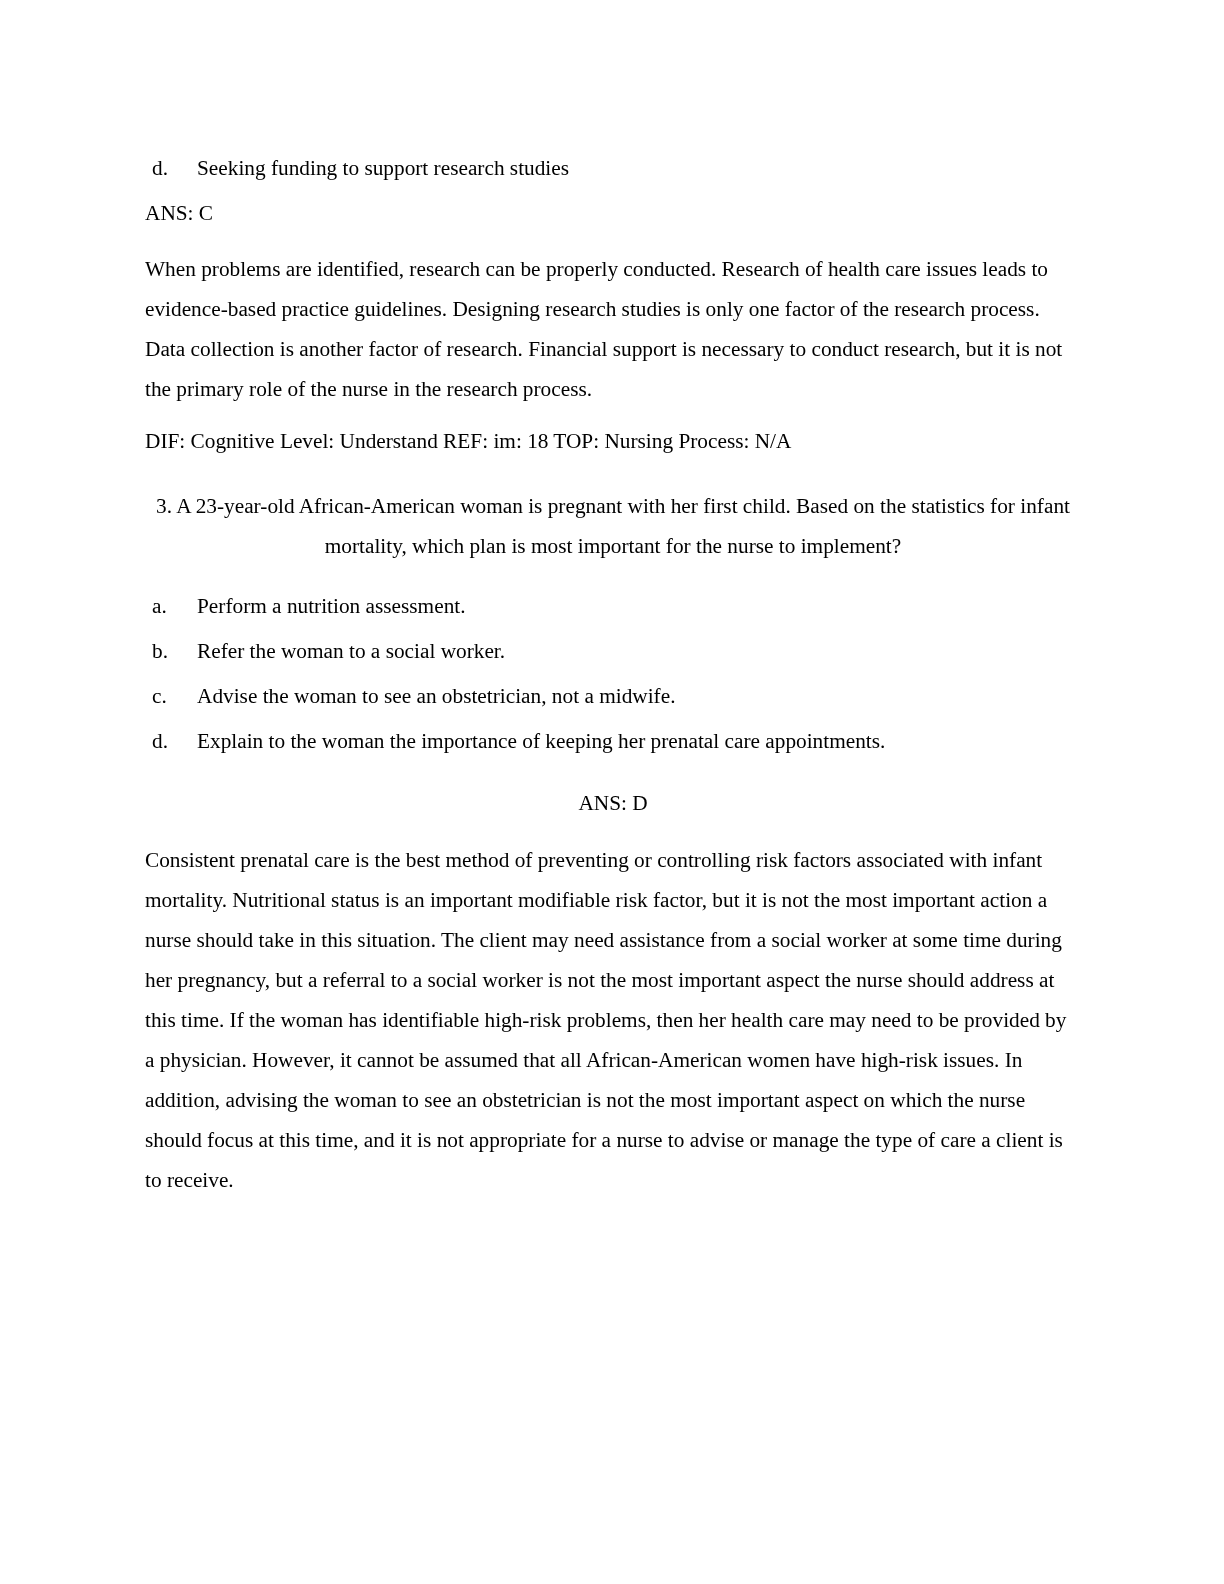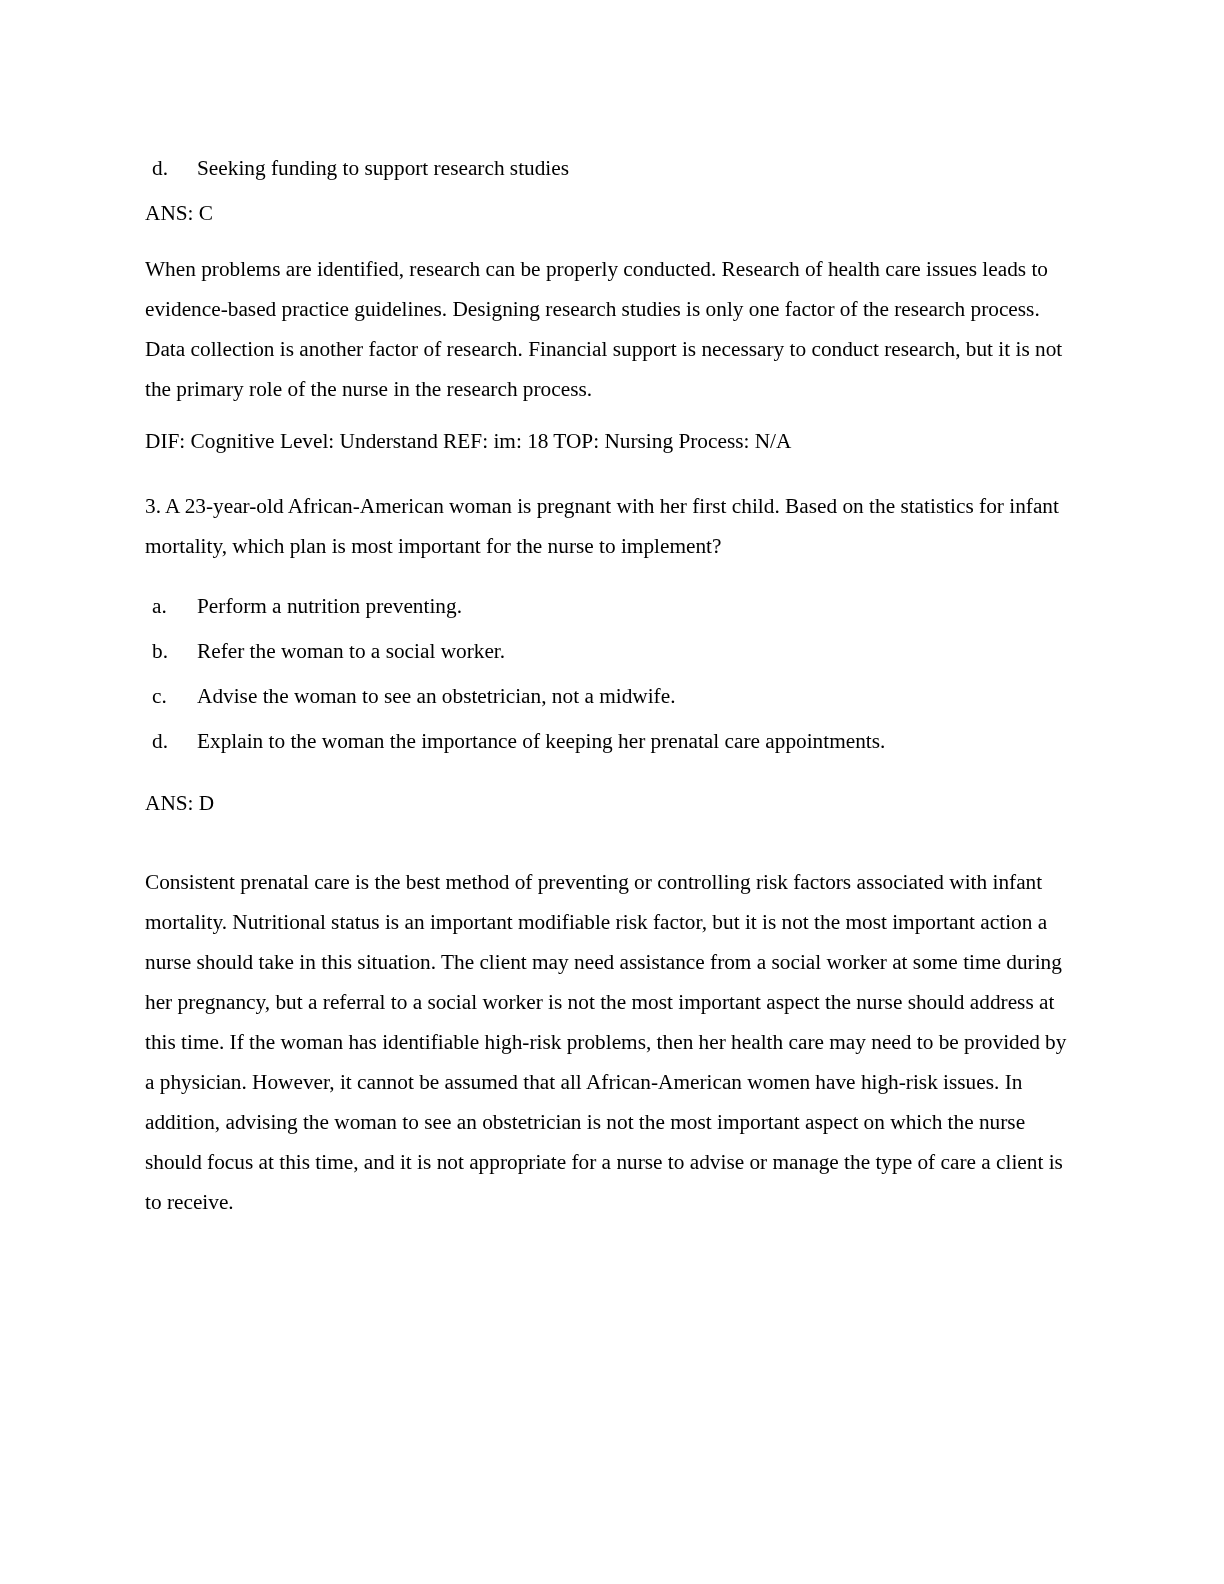--- a/index.html
+++ b/index.html
@@ -18,23 +18,23 @@
     font-size: 21.3px;
     line-height: 40px;
     padding: 148px 143px 0 145px;
   }
   .block { text-align: left; }
   .mb-optd  { margin-bottom: 34px; }
   .mb-ans1  { margin-bottom: 16px; }
   .mb-para1 { margin-bottom: 12px; }
   .mb-dif1  { margin-bottom: 25px; }
   .mb-msc1  { margin-bottom: 26px; }
-  .mb-stem  { margin-bottom: 20px; }
+  .mb-stem  { margin-bottom: 20px; text-align: center; }
   .mb-opts  { margin-bottom: 22px; }
-  .mb-ans3  { margin-bottom: 39px; }
+  .mb-ans3  { margin-bottom: 17px; text-align: center; }
   .mb-para3 { margin-bottom: 24px; }
   .option-row {
     display: flex;
     align-items: flex-start;
     margin-bottom: 5px;
   }
   .option-marker {
     flex: 0 0 36px;
     padding-left: 7px;
   }
@@ -58,21 +58,21 @@
   <p class="block mb-para1">When problems are identified, research can be properly conducted. Research of health care issues leads to evidence-based practice guidelines. Designing research studies is only one factor of the research process. Data collection is another factor of research. Financial support is necessary to conduct research, but it is not the primary role of the nurse in the research process.</p>
 
   <p class="block mb-dif1">DIF: Cognitive Level: Understand REF: im: 18 TOP: Nursing Process: N/A</p>
 
 
   <p class="block mb-stem">3. A 23-year-old African-American woman is pregnant with her first child. Based on the statistics for infant mortality, which plan is most important for the nurse to implement?</p>
 
   <div class="mb-opts">
     <div class="option-row">
       <span class="option-marker">a.</span>
-      <span class="option-label">Perform a nutrition preventing.</span>
+      <span class="option-label">Perform a nutrition assessment.</span>
     </div>
     <div class="option-row">
       <span class="option-marker">b.</span>
       <span class="option-label">Refer the woman to a social worker.</span>
     </div>
     <div class="option-row">
       <span class="option-marker">c.</span>
       <span class="option-label">Advise the woman to see an obstetrician, not a midwife.</span>
     </div>
     <div class="option-row">

